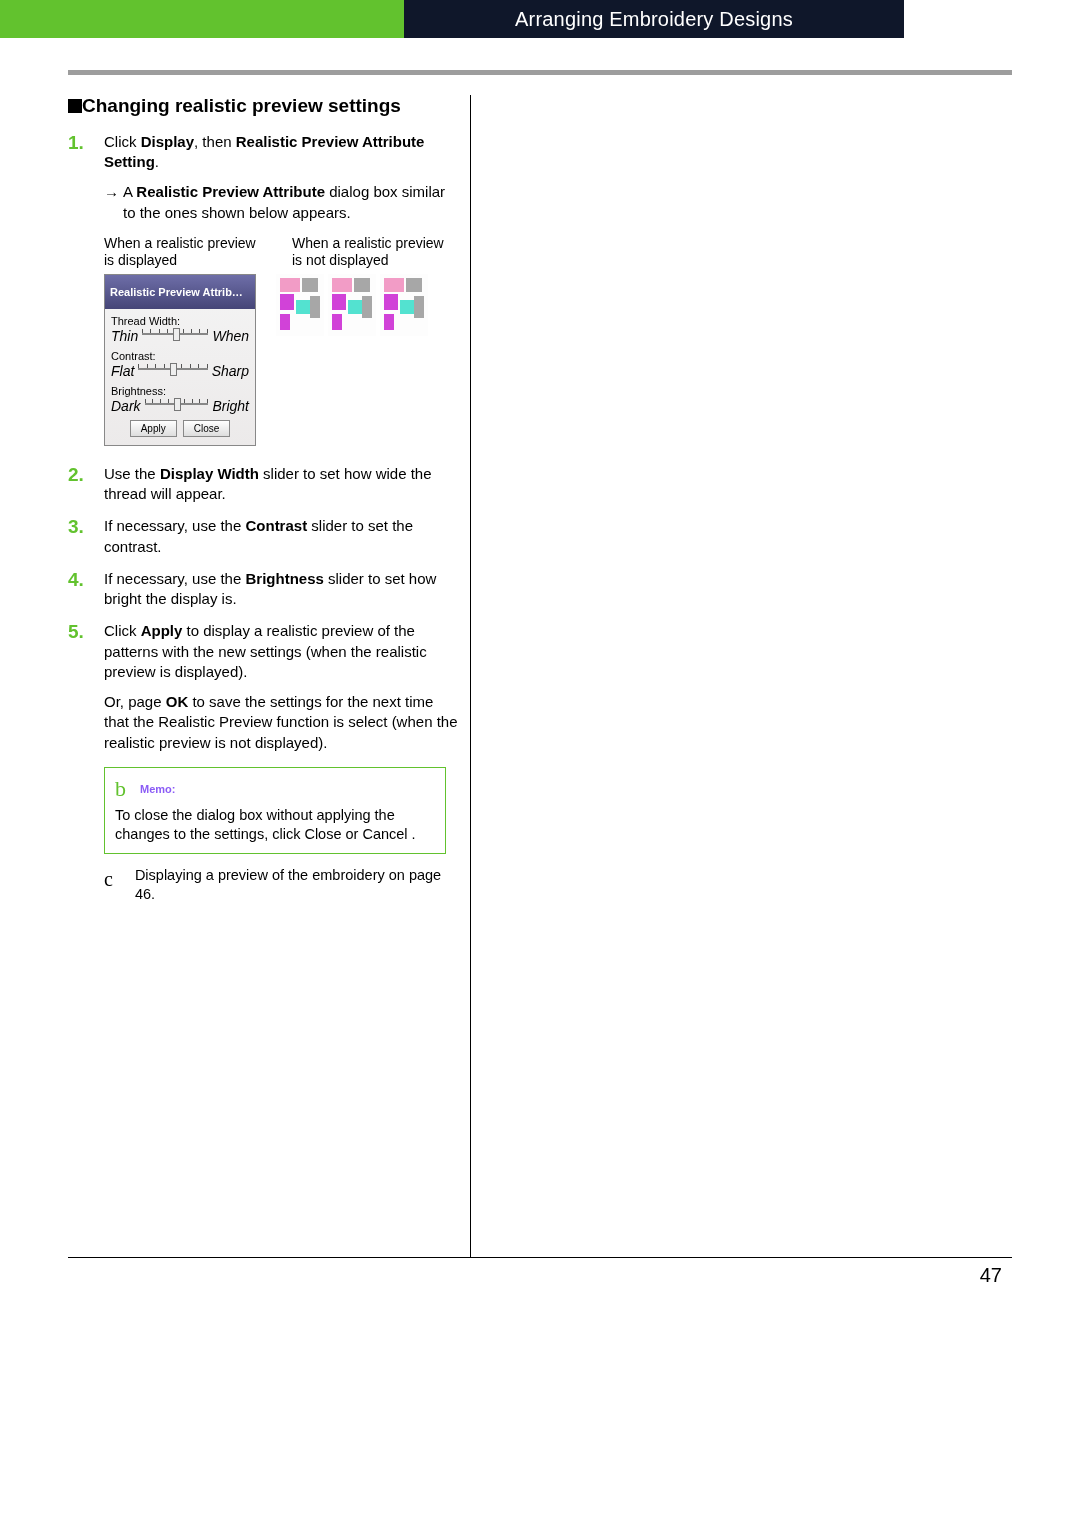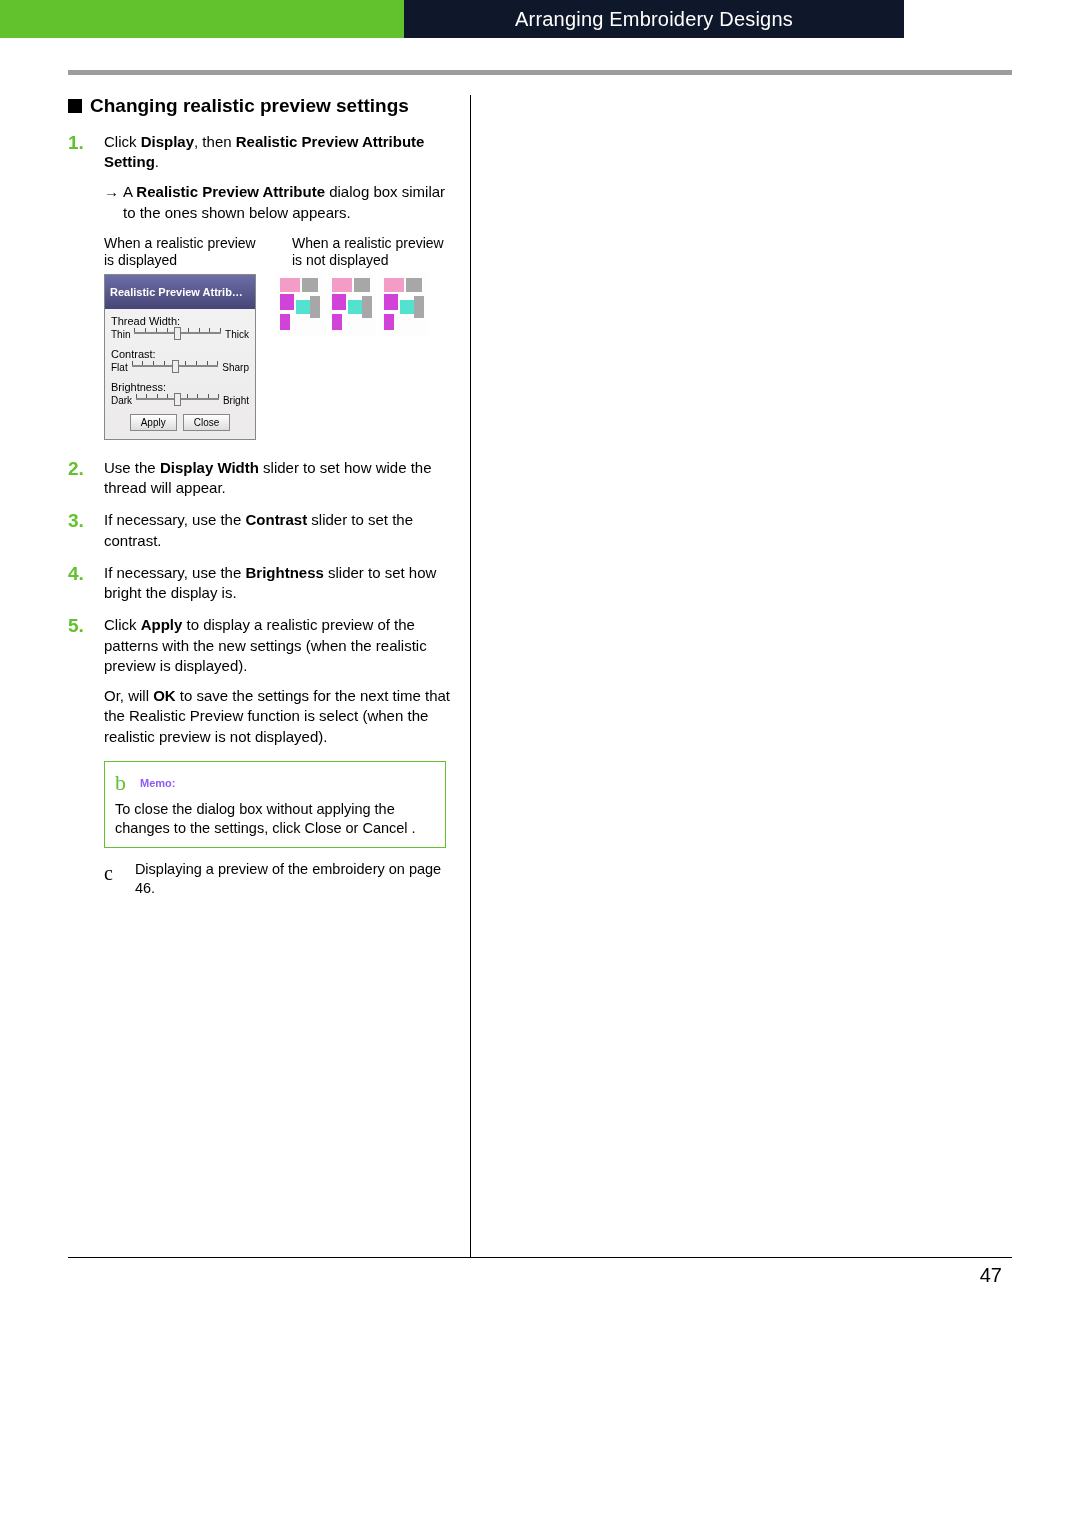--- a/index.html
+++ b/index.html
@@ -44,21 +44,21 @@
   }
   .col-divider {
     width: 0;
     border-left: 1px solid #000;
     margin: 0 8px 0 0;
     height: 1162px;
   }
   .sec-title {
     display: flex;
     align-items: flex-start;
-    gap: 8px;
+    gap: 0;
     font-weight: bold;
     font-size: 19px;
     line-height: 1.2;
     margin-bottom: 14px;
   }
   .square-bullet {
     width: 14px; height: 14px;
     background: #000;
     margin-top: 4px;
     flex: 0 0 auto;
@@ -119,21 +119,22 @@
     padding: 11px 5px;
     font-size: 11px;
   }
   .dlg-body { padding: 6px 6px 8px 6px; }
   .dlg-row { margin-bottom: 6px; }
   .dlg-label { font-size: 11px; margin-bottom: 1px; }
   .slider-row {
     display: flex;
     align-items: center;
     gap: 4px;
-    font-size: 10px;
+    font-size: 14px;
+    font-style: italic;
   }
   .slider {
     flex: 1;
     height: 14px;
     position: relative;
   }
   .ticks {
     display: flex;
     justify-content: space-between;
     height: 5px;
@@ -262,21 +263,21 @@
                     <span></span>
                     <span></span>
                     <span></span>
                     <span></span>
                     <span></span>
                   </div>
                 <div class="track">
                     <div class="thumb"></div>
                   </div>
               </div>
-              <span>Thick</span>
+              <span>When</span>
             </div>
           </div>
           <div class="dlg-row">
             <div class="dlg-label">Contrast:</div>
             <div class="slider-row">
               <span>Flat</span>
               <div class="slider">
                 <div class="ticks">
                     <span></span>
                     <span></span>
@@ -371,21 +372,21 @@
       <div class="step-num">4.</div>
       <div class="step-body">
         <span>If necessary, use the </span><b>Brightness</b><span> slider to set how bright the display is.</span>
       </div>
     </div>
 
     <div class="step">
       <div class="step-num">5.</div>
       <div class="step-body">
         <p><span>Click </span><b>Apply</b><span> to display a realistic preview of the patterns with the new settings (when the realistic preview is displayed).</span></p>
-        <p style="margin-top:10px"><span>Or, will </span><b>OK</b><span> to save the settings for the next time that the Realistic Preview function is select (when the realistic preview is not displayed).</span></p>
+        <p style="margin-top:10px"><span>Or, page </span><b>OK</b><span> to save the settings for the next time that the Realistic Preview function is select (when the realistic preview is not displayed).</span></p>
       </div>
     </div>
 
     <div class="memo">
       <div class="memo-head">
         <span class="memo-b">b</span>
         <span class="memo-title">Memo:</span>
       </div>
       <div class="memo-text">To close the dialog box without applying the changes to the settings, click Close  or Cancel .</div>
     </div>

